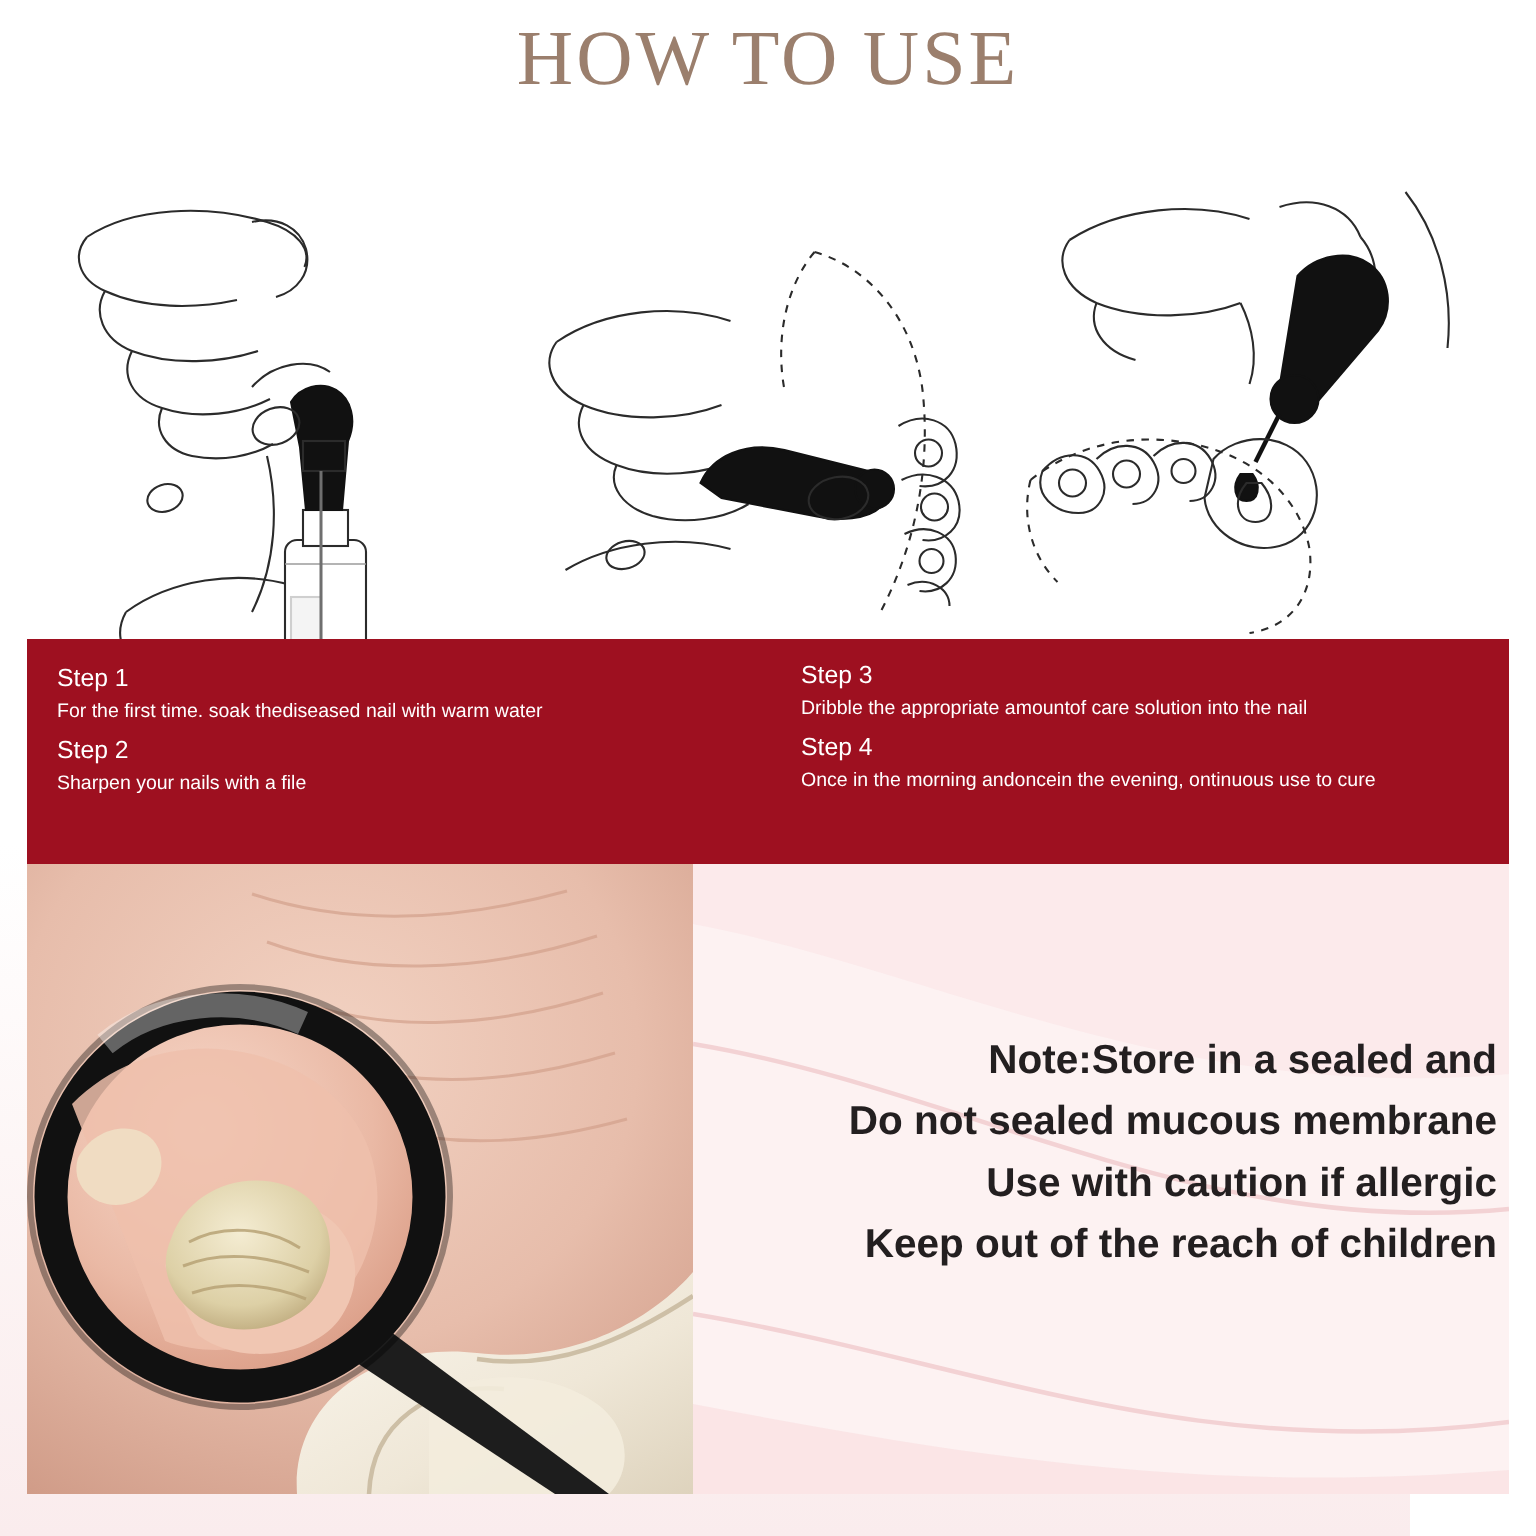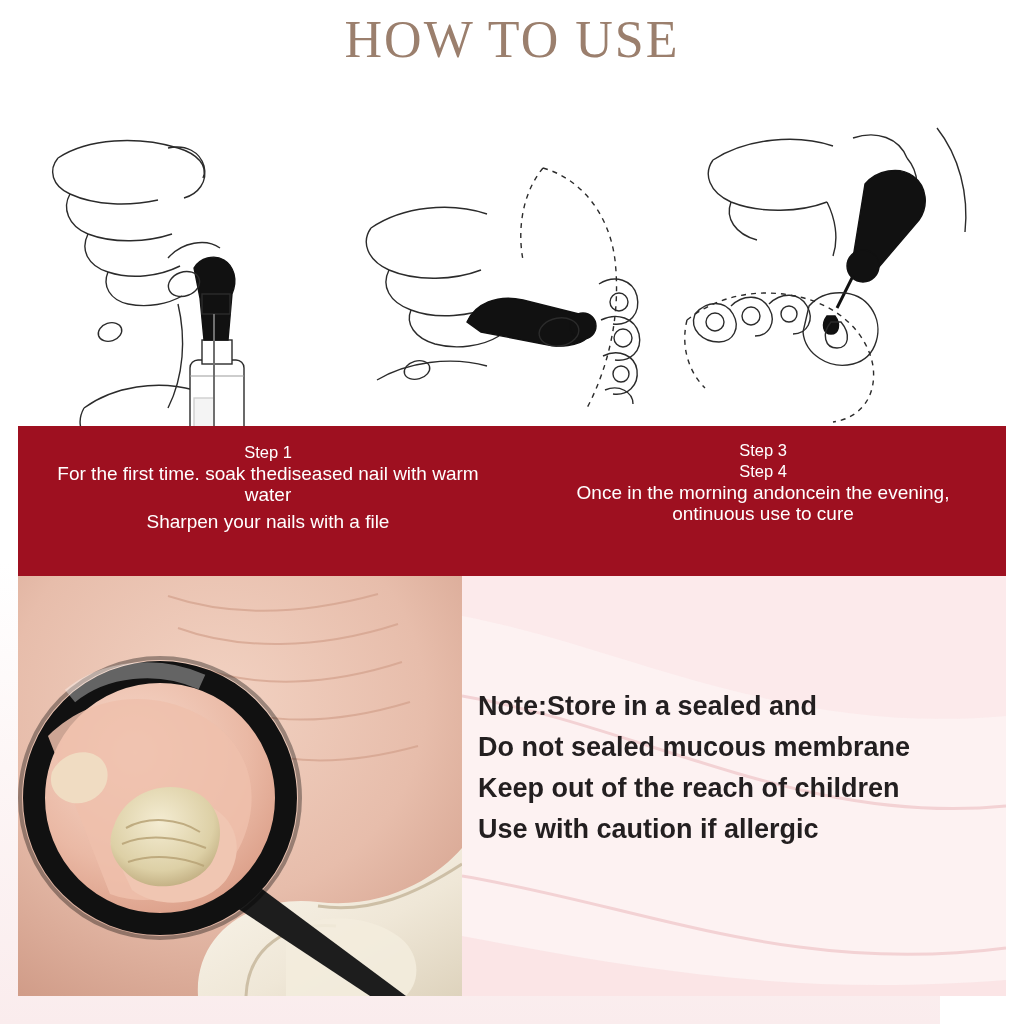--- a/index.html
+++ b/index.html
@@ -59,33 +59,32 @@
     width: 988px;
     height: 150px;
     background: #9e1020;
     color: #ffffff;
     display: flex;
   }
   .steps-col {
     box-sizing: border-box;
     padding: 16px 14px 6px 20px;
     width: 50%;
-    text-align: center;
   }
   .steps-col.right {
     padding-left: 22px;
     padding-top: 14px;
   }
   .step-label {
     font-size: 16.5px;
     line-height: 21px;
     margin: 0;
   }
   .step-text {
-    font-size: 19px;
+    font-size: 13px;
     line-height: 21px;
     margin: 0 0 6px 0;
   }
   .step-text.tight { margin-bottom: 4px; }
 
   
   .photo {
     position: absolute;
     top: 576px;
     left: 18px;
@@ -107,20 +106,21 @@
   }
   .swoosh {
     position: absolute;
     inset: 0;
   }
   .note-lines {
     position: absolute;
     left: 16px;
     top: 110px;
     width: 520px;
+    text-align: right;
   }
   .note-line {
     font-size: 27px;
     line-height: 41px;
     color: #231f20;
     font-weight: 700;
     white-space: nowrap;
   }
 </style>
 </head>
@@ -226,24 +226,26 @@
         <path d="M132 198 C148 180 180 180 194 200 C208 220 200 250 176 256 C152 262 128 246 126 224 Z"></path>
         <path d="M164 214 C174 226 172 240 160 240 C148 240 144 226 154 214 Z"></path>
       </svg>
     </div>
   </div>
 
   <div class="steps-band">
     <div class="steps-col left">
       <p class="step-label">Step 1</p>
       <p class="step-text">For the first time. soak thediseased nail with warm water</p>
+      <p class="step-label">Step 2</p>
       <p class="step-text">Sharpen your nails with a file</p>
     </div>
     <div class="steps-col right">
       <p class="step-label">Step 3</p>
+      <p class="step-text">Dribble the appropriate amountof care solution into the nail</p>
       <p class="step-label">Step 4</p>
       <p class="step-text tight">Once in the morning andoncein the evening, ontinuous use to cure</p>
     </div>
   </div>
 
   <div class="photo">
     <svg width="444" height="420" viewBox="0 0 444 420">
       <defs>
         <radialGradient id="skinG" cx="45%" cy="30%" r="85%">
           <stop offset="0%" stop-color="#f2d2c2"></stop>
@@ -311,18 +313,18 @@
     <svg class="swoosh" width="544" height="420" viewBox="0 0 544 420" fill="none" preserveAspectRatio="none">
       <rect x="0" y="0" width="544" height="420" fill="#fdf2f2"></rect>
       <path d="M0 40 C160 70 320 160 544 140 L544 0 L0 0 Z" fill="#fbe7e8" opacity="0.8"></path>
       <path d="M0 120 C180 150 340 250 544 230" stroke="#f3d2d4" stroke-width="3"></path>
       <path d="M0 300 C180 330 330 400 544 372" stroke="#f3d2d4" stroke-width="3"></path>
       <path d="M0 360 C190 396 340 420 544 404 L544 420 L0 420 Z" fill="#f9dfe1" opacity="0.7"></path>
     </svg>
     <div class="note-lines">
       <div class="note-line">Note:Store in a sealed and</div>
       <div class="note-line">Do not sealed mucous membrane</div>
+      <div class="note-line">Use with caution if allergic</div>
       <div class="note-line">Keep out of the reach of children</div>
-      <div class="note-line">Use with caution if allergic</div>
     </div>
   </div>
 
 </div>
 
 </body></html>

